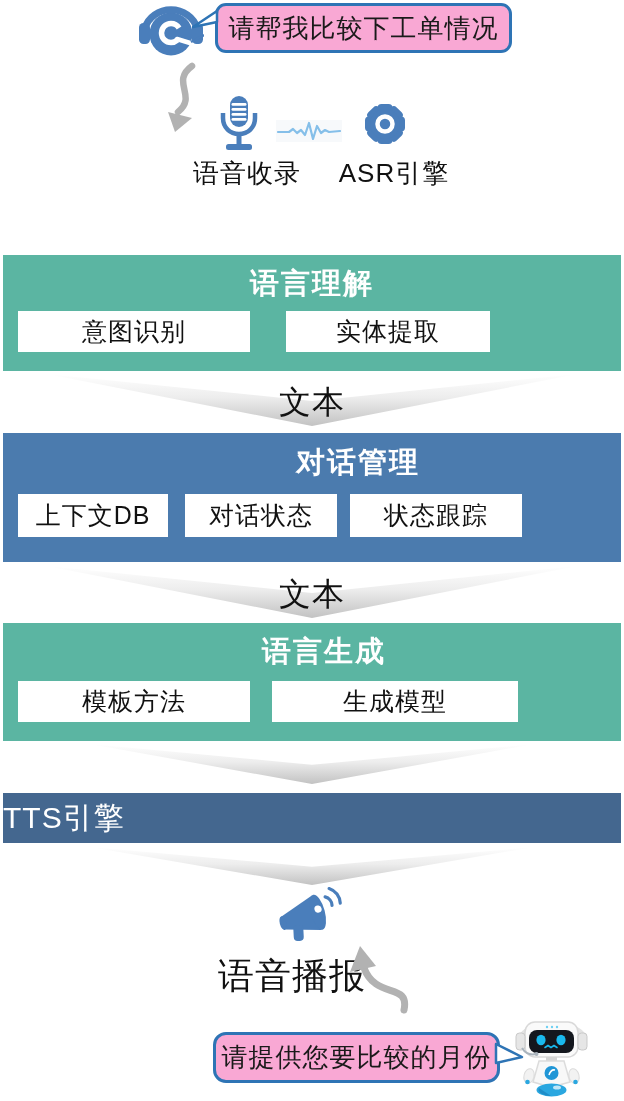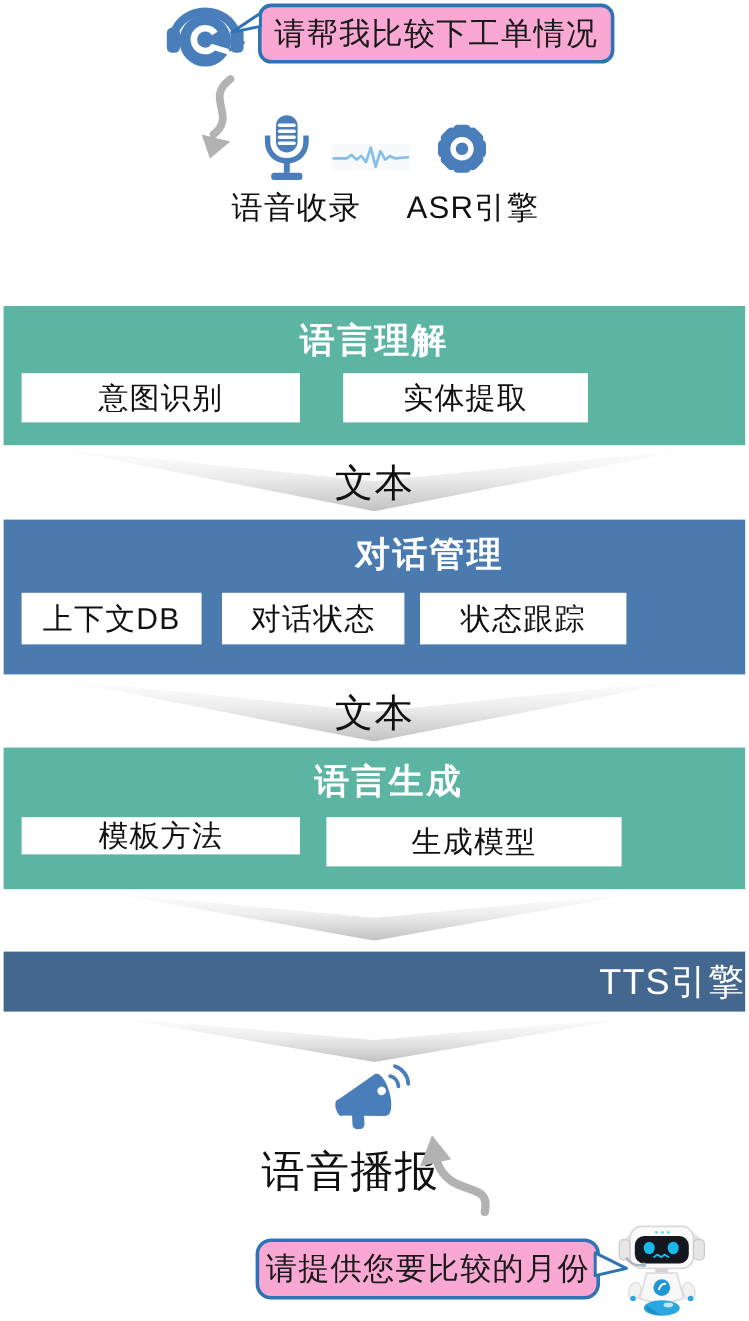--- a/index.html
+++ b/index.html
@@ -33,21 +33,21 @@
     background:linear-gradient(to bottom,#ffffff 0%,#ededed 45%,#c2c2c2 100%);
     -webkit-clip-path:polygon(0 0,50% 52%,100% 0,50% 100%);
     clip-path:polygon(0 0,50% 52%,100% 0,50% 100%);
   }
   .connector-label{
     position:absolute;left:0;width:100%;text-align:center;font-size:32px;
     letter-spacing:1px;color:#111;z-index:2;
   }
   .tts-band{
     position:absolute;left:3px;width:618px;height:50px;background:var(--band);
-    display:flex;align-items:center;justify-content:flex-end;color:#fff;
+    display:flex;align-items:center;justify-content:flex-start;color:#fff;
     font-size:30px;letter-spacing:1px;
   }
   .caption{
     position:absolute;text-align:center;font-size:26px;letter-spacing:1px;color:#111;white-space:nowrap;
   }
 </style>
 </head>
 <body>
 
 <div class="stage">
@@ -120,21 +120,21 @@
     <div class="white-box" style="left:15px;top:61px;width:150px;height:43px;">上下文DB</div>
     <div class="white-box" style="left:182px;top:61px;width:152px;height:43px;">对话状态</div>
     <div class="white-box" style="left:347px;top:61px;width:172px;height:43px;">状态跟踪</div>
   </div>
 
   <div class="chevron" style="left:47px;top:566px;width:530px;height:52px;"></div>
   <div class="connector-label" style="top:573px;">文本</div>
 
   <div class="block teal" style="top:623px;height:118px;">
     <div class="block-title" style="top:9px;padding-left:12px;">语言生成</div>
-    <div class="white-box" style="left:15px;top:58px;width:232px;height:31px;">模板方法</div>
+    <div class="white-box" style="left:15px;top:58px;width:232px;height:41px;">模板方法</div>
     <div class="white-box" style="left:269px;top:58px;width:246px;height:41px;">生成模型</div>
   </div>
 
   <div class="chevron" style="left:90px;top:744px;width:444px;height:40px;"></div>
 
   <div class="tts-band" style="top:793px;">
     <span>TTS引擎</span>
   </div>
 
   <div class="chevron" style="left:90px;top:847px;width:444px;height:38px;"></div>

